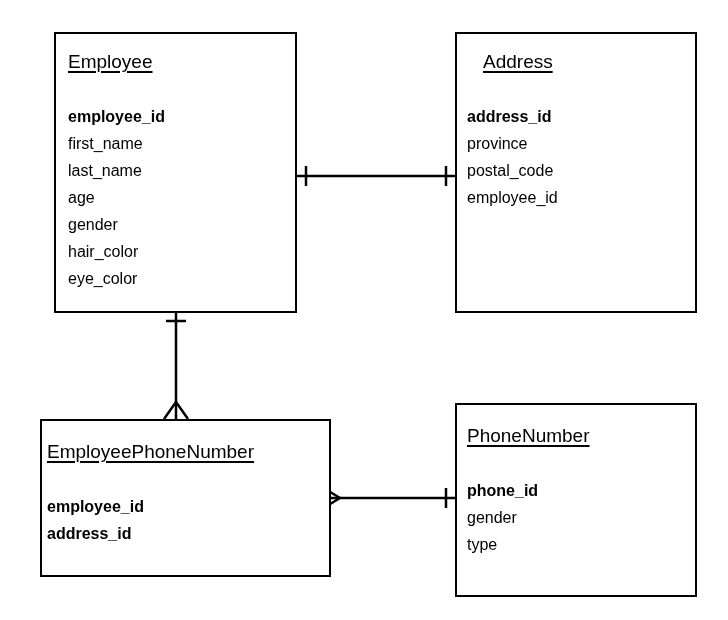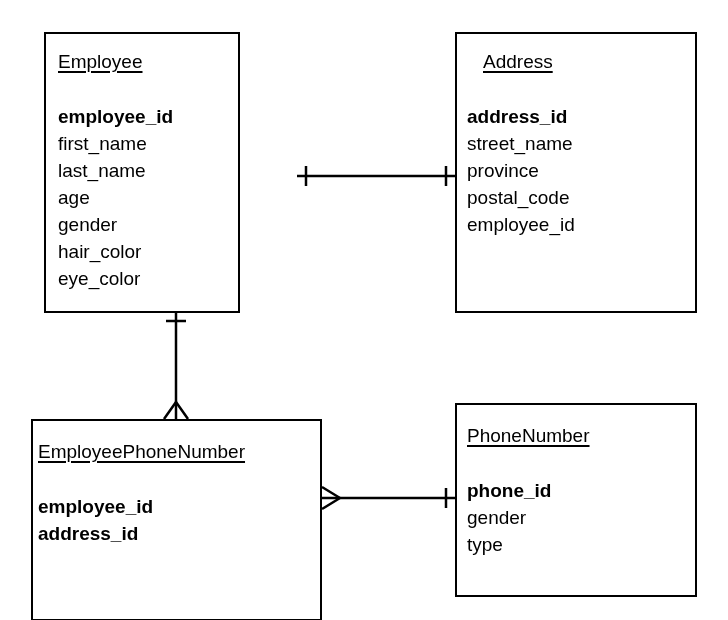--- a/index.html
+++ b/index.html
@@ -42,21 +42,21 @@
     text-underline-offset: 3px;
     text-decoration-thickness: 2px;
   }
   .attr-list {
     position: absolute;
     margin: 0;
     padding: 0;
     list-style: none;
   }
   .attr {
-    font-size: 19px;
+    font-size: 16px;
     line-height: 27px;
     white-space: nowrap;
   }
   .attr.key {
     font-weight: bold;
   }
 </style>
 </head>
 <body>
 
@@ -82,45 +82,44 @@
 
     <g>
       <line x1="322" y1="498" x2="455" y2="498" stroke="#000" stroke-width="2.5"></line>
 
       <path d="M 340 498 L 322 487 M 340 498 L 322 509" stroke="#000" stroke-width="2.5" fill="none"></path>
 
       <line x1="446" y1="488" x2="446" y2="508" stroke="#000" stroke-width="2.5"></line>
     </g>
   </svg>
 
-  <div class="entity" style="left:44px; top:32px; width:196px; height:281px;">
+  <div class="entity" style="left:54px; top:32px; width:243px; height:281px;">
     <div class="entity-title" style="left:12px; top:17px;">Employee</div>
     <ul class="attr-list" style="left:12px; top:69px;">
       <li class="attr key">employee_id</li>
       <li class="attr">first_name</li>
       <li class="attr">last_name</li>
       <li class="attr">age</li>
       <li class="attr">gender</li>
       <li class="attr">hair_color</li>
       <li class="attr">eye_color</li>
     </ul>
   </div>
 
   <div class="entity" style="left:455px; top:32px; width:242px; height:281px;">
     <div class="entity-title" style="left:10px; top:17px;margin-left:16px;">Address</div>
     <ul class="attr-list" style="left:10px; top:69px;">
       <li class="attr key">address_id</li>
-      <li class="attr">street_name</li>
       <li class="attr">province</li>
       <li class="attr">postal_code</li>
       <li class="attr">employee_id</li>
     </ul>
   </div>
 
-  <div class="entity" style="left:31px; top:419px; width:291px; height:202px;padding-left:16px;">
+  <div class="entity" style="left:40px; top:419px; width:291px; height:158px;padding-left:16px;">
     <div class="entity-title" style="left:5px; top:20px;">EmployeePhoneNumber</div>
     <ul class="attr-list" style="left:5px; top:72px;">
       <li class="attr key">employee_id</li>
       <li class="attr key">address_id</li>
     </ul>
   </div>
 
   <div class="entity" style="left:455px; top:403px; width:242px; height:194px;">
     <div class="entity-title" style="left:10px; top:20px;">PhoneNumber</div>
     <ul class="attr-list" style="left:10px; top:72px;">

